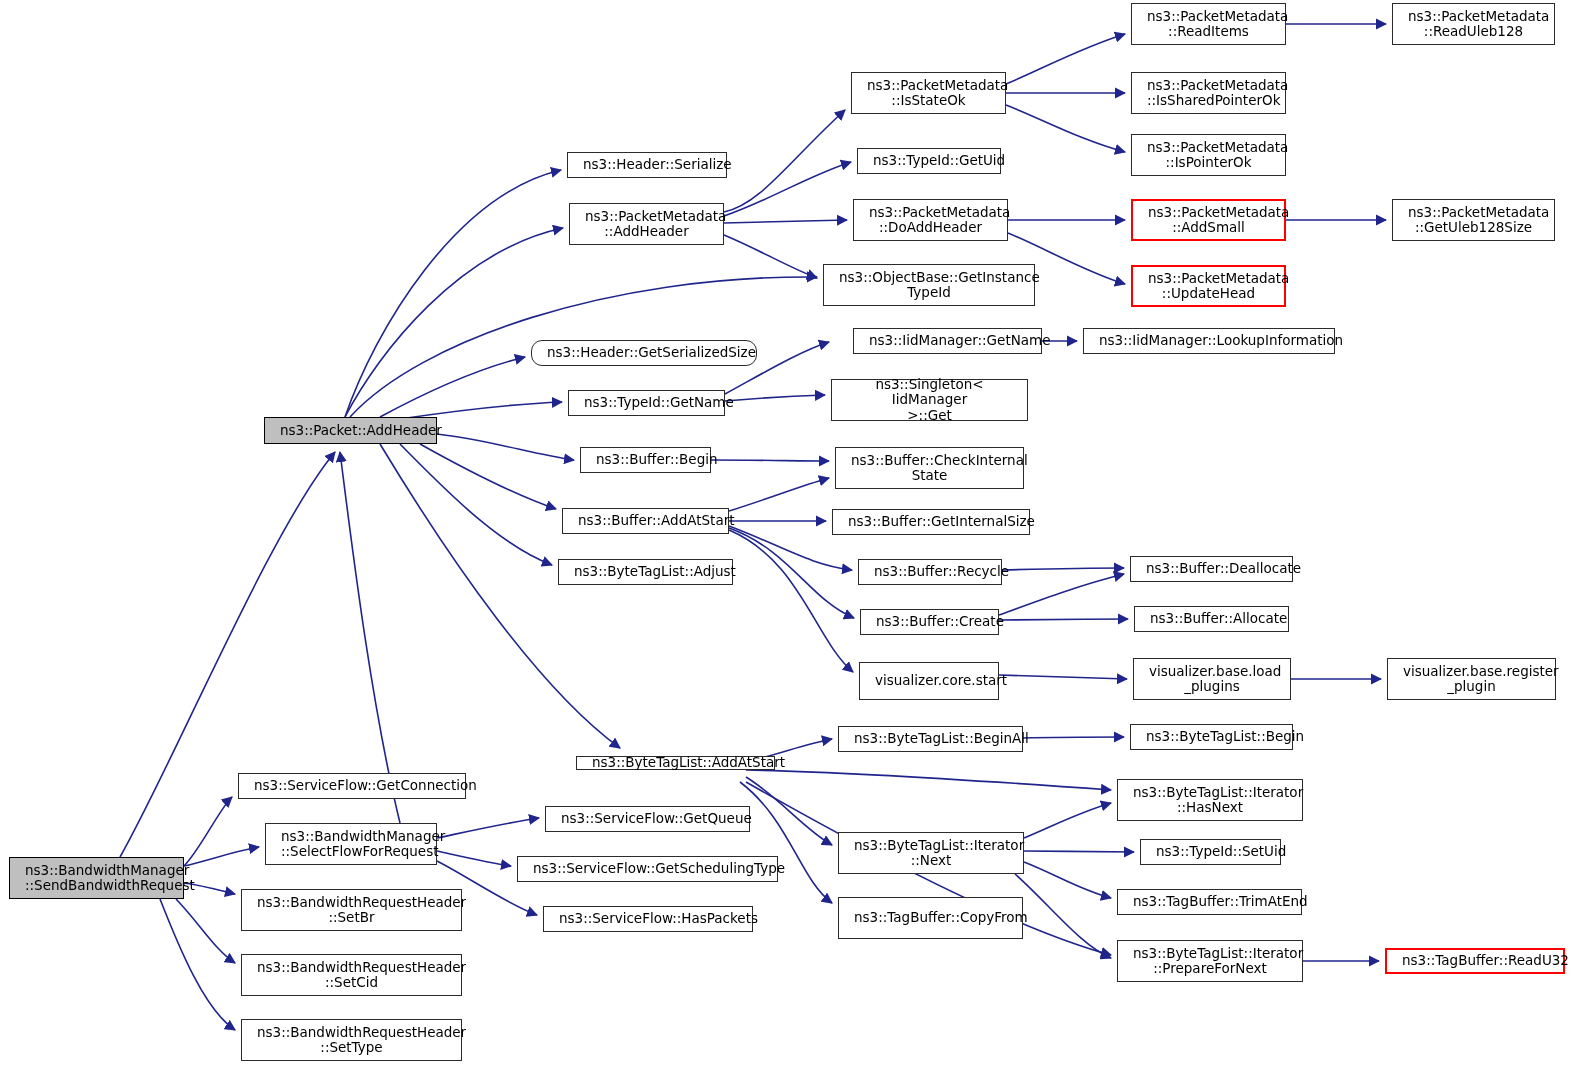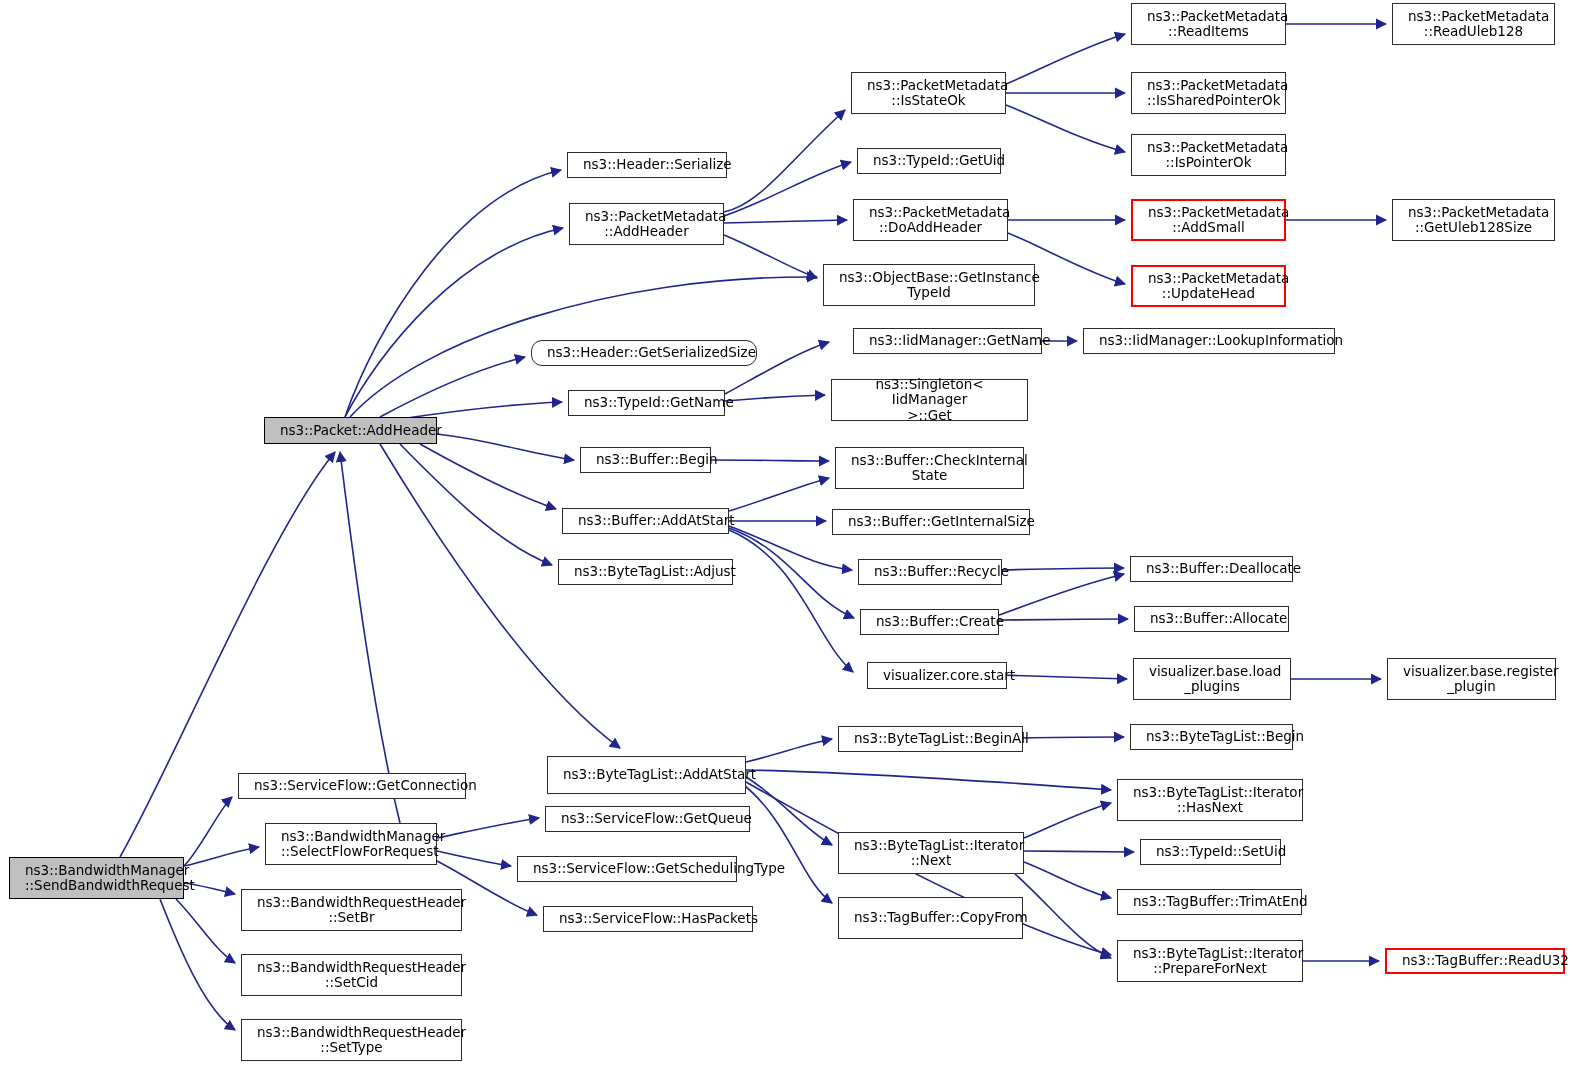--- a/index.html
+++ b/index.html
@@ -88,48 +88,48 @@
       <div class="node" style="left: 238px; top: 773px; width: 228px; height: 26px;"><span>ns3::ServiceFlow::GetConnection</span></div>
       <div class="node" style="left: 265px; top: 823px; width: 172px; height: 42px;"><span>ns3::BandwidthManager
 ::SelectFlowForRequest</span></div>
       <div class="node" style="left: 241px; top: 889px; width: 221px; height: 42px;"><span>ns3::BandwidthRequestHeader
 ::SetBr</span></div>
       <div class="node" style="left: 241px; top: 954px; width: 221px; height: 42px;"><span>ns3::BandwidthRequestHeader
 ::SetCid</span></div>
       <div class="node" style="left: 241px; top: 1019px; width: 221px; height: 42px;"><span>ns3::BandwidthRequestHeader
 ::SetType</span></div>
       <div class="node" style="left: 545px; top: 806px; width: 205px; height: 26px;"><span>ns3::ServiceFlow::GetQueue</span></div>
-      <div class="node" style="left: 517px; top: 856px; width: 220px; height: 26px;"><span>ns3::ServiceFlow::GetSchedulingType</span></div>
+      <div class="node" style="left: 517px; top: 856px; width: 261px; height: 26px;"><span>ns3::ServiceFlow::GetSchedulingType</span></div>
       <div class="node" style="left: 543px; top: 906px; width: 210px; height: 26px;"><span>ns3::ServiceFlow::HasPackets</span></div>
       <div class="node root" style="left: 264px; top: 417px; width: 173px; height: 27px;"><span>ns3::Packet::AddHeader</span></div>
       <div class="node" style="left: 567px; top: 152px; width: 160px; height: 26px; text-align: right;"><span>ns3::Header::Serialize</span></div>
       <div class="node" style="left: 569px; top: 203px; width: 155px; height: 42px;"><span>ns3::PacketMetadata
 ::AddHeader</span></div>
       <div class="node" style="left: 531px; top: 340px; width: 226px; height: 26px; border-radius: 11px;"><span>ns3::Header::GetSerializedSize</span></div>
       <div class="node" style="left: 568px; top: 390px; width: 157px; height: 26px;"><span>ns3::TypeId::GetName</span></div>
       <div class="node" style="left: 580px; top: 447px; width: 131px; height: 26px;"><span>ns3::Buffer::Begin</span></div>
       <div class="node" style="left: 562px; top: 508px; width: 167px; height: 26px;"><span>ns3::Buffer::AddAtStart</span></div>
       <div class="node" style="left: 558px; top: 559px; width: 175px; height: 26px;"><span>ns3::ByteTagList::Adjust</span></div>
-      <div class="node" style="left: 547px; top: 756px; width: 199px; height: 38px;"><span>ns3::ByteTagList::AddAtStart</span></div>
+      <div class="node" style="left: 576px; top: 756px; width: 199px; height: 14px;"><span>ns3::ByteTagList::AddAtStart</span></div>
       <div class="node" style="left: 851px; top: 72px; width: 155px; height: 42px;"><span>ns3::PacketMetadata
 ::IsStateOk</span></div>
       <div class="node" style="left: 857px; top: 148px; width: 144px; height: 26px;"><span>ns3::TypeId::GetUid</span></div>
       <div class="node" style="left: 853px; top: 199px; width: 155px; height: 42px;"><span>ns3::PacketMetadata
 ::DoAddHeader</span></div>
       <div class="node" style="left: 823px; top: 264px; width: 212px; height: 42px;"><span>ns3::ObjectBase::GetInstance
 TypeId</span></div>
       <div class="node" style="left: 835px; top: 328px; width: 189px; height: 26px; margin-left: 18px;"><span>ns3::IidManager::GetName</span></div>
       <div class="node" style="left: 831px; top: 379px; width: 197px; height: 42px;"><span>ns3::Singleton&lt; IidManager
 &gt;::Get</span></div>
       <div class="node" style="left: 835px; top: 447px; width: 189px; height: 42px;"><span>ns3::Buffer::CheckInternal
 State</span></div>
       <div class="node" style="left: 832px; top: 509px; width: 198px; height: 26px;"><span>ns3::Buffer::GetInternalSize</span></div>
       <div class="node" style="left: 858px; top: 559px; width: 144px; height: 26px;"><span>ns3::Buffer::Recycle</span></div>
       <div class="node" style="left: 860px; top: 609px; width: 139px; height: 26px;"><span>ns3::Buffer::Create</span></div>
-      <div class="node" style="left: 859px; top: 662px; width: 140px; height: 27px; margin-left: 8px;"><span>visualizer.core.start</span></div>
+      <div class="node" style="left: 859px; top: 662px; width: 140px; height: 38px;"><span>visualizer.core.start</span></div>
       <div class="node" style="left: 838px; top: 726px; width: 185px; height: 26px;"><span>ns3::ByteTagList::BeginAll</span></div>
       <div class="node" style="left: 838px; top: 832px; width: 186px; height: 42px;"><span>ns3::ByteTagList::Iterator
 ::Next</span></div>
       <div class="node" style="left: 838px; top: 897px; width: 185px; height: 42px;"><span>ns3::TagBuffer::CopyFrom</span></div>
       <div class="node" style="left: 1131px; top: 3px; width: 155px; height: 42px;"><span>ns3::PacketMetadata
 ::ReadItems</span></div>
       <div class="node" style="left: 1131px; top: 72px; width: 155px; height: 42px;"><span>ns3::PacketMetadata
 ::IsSharedPointerOk</span></div>
       <div class="node" style="left: 1131px; top: 134px; width: 155px; height: 42px;"><span>ns3::PacketMetadata
 ::IsPointerOk</span></div>

